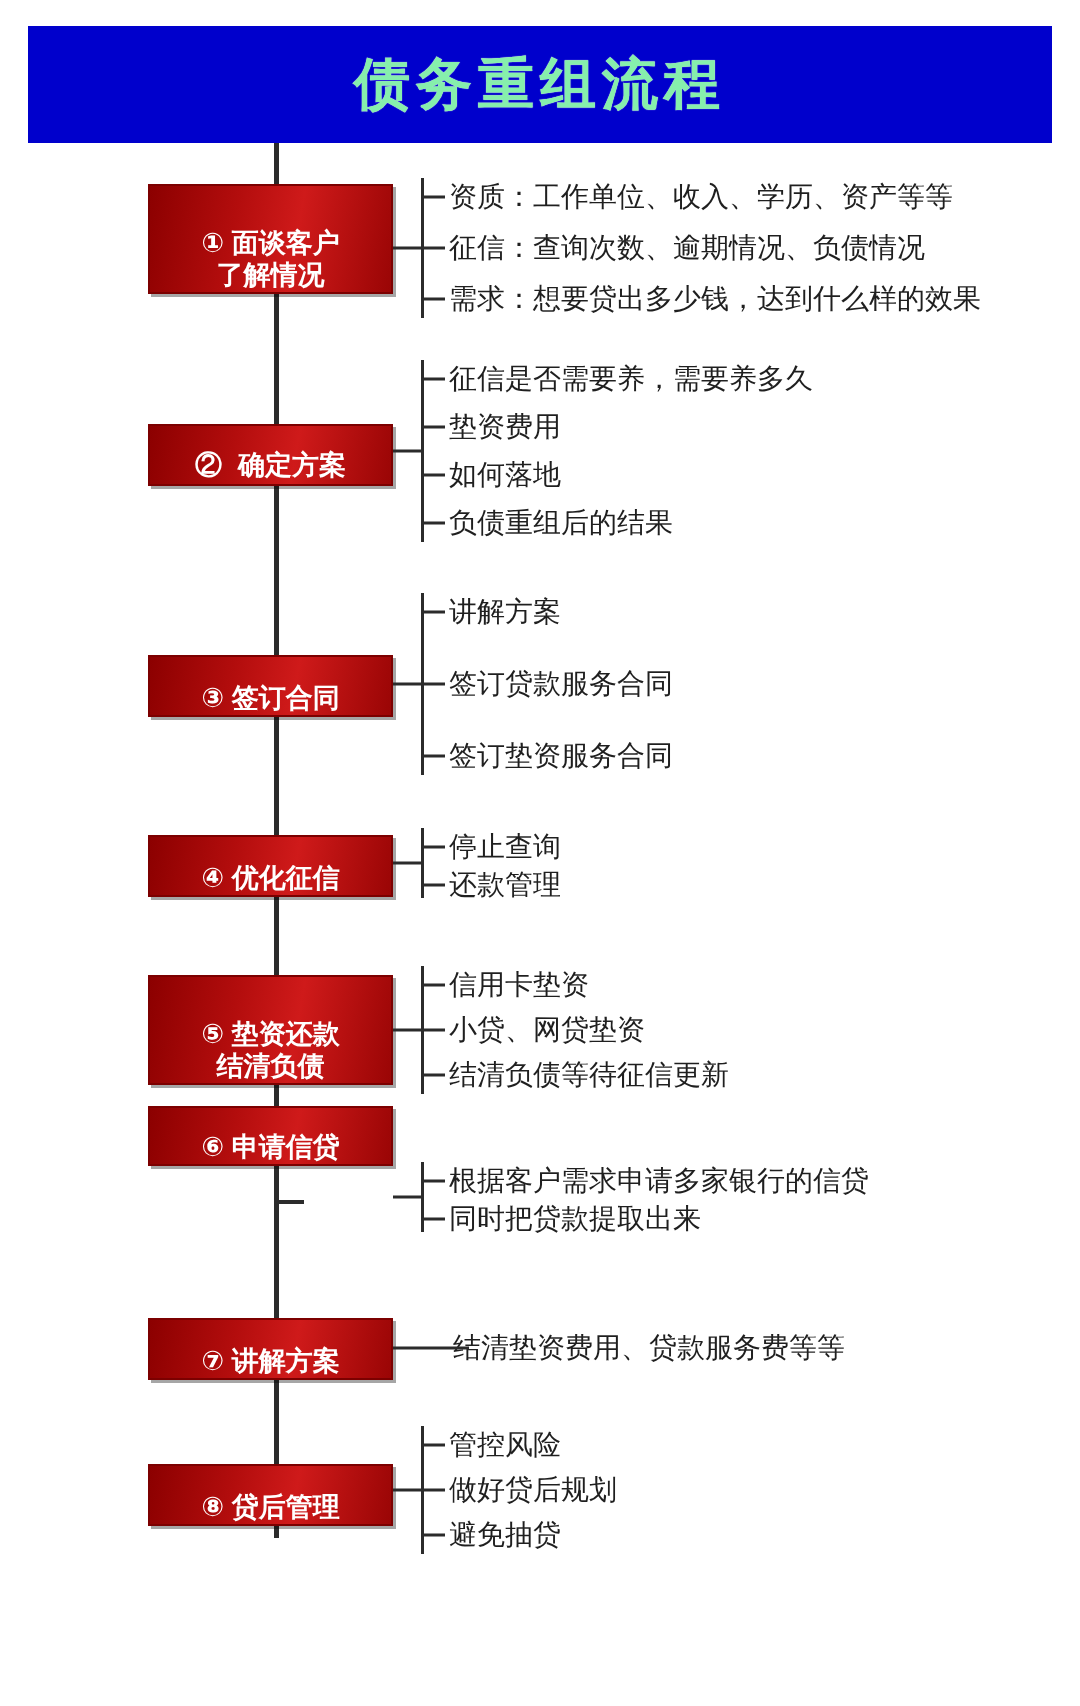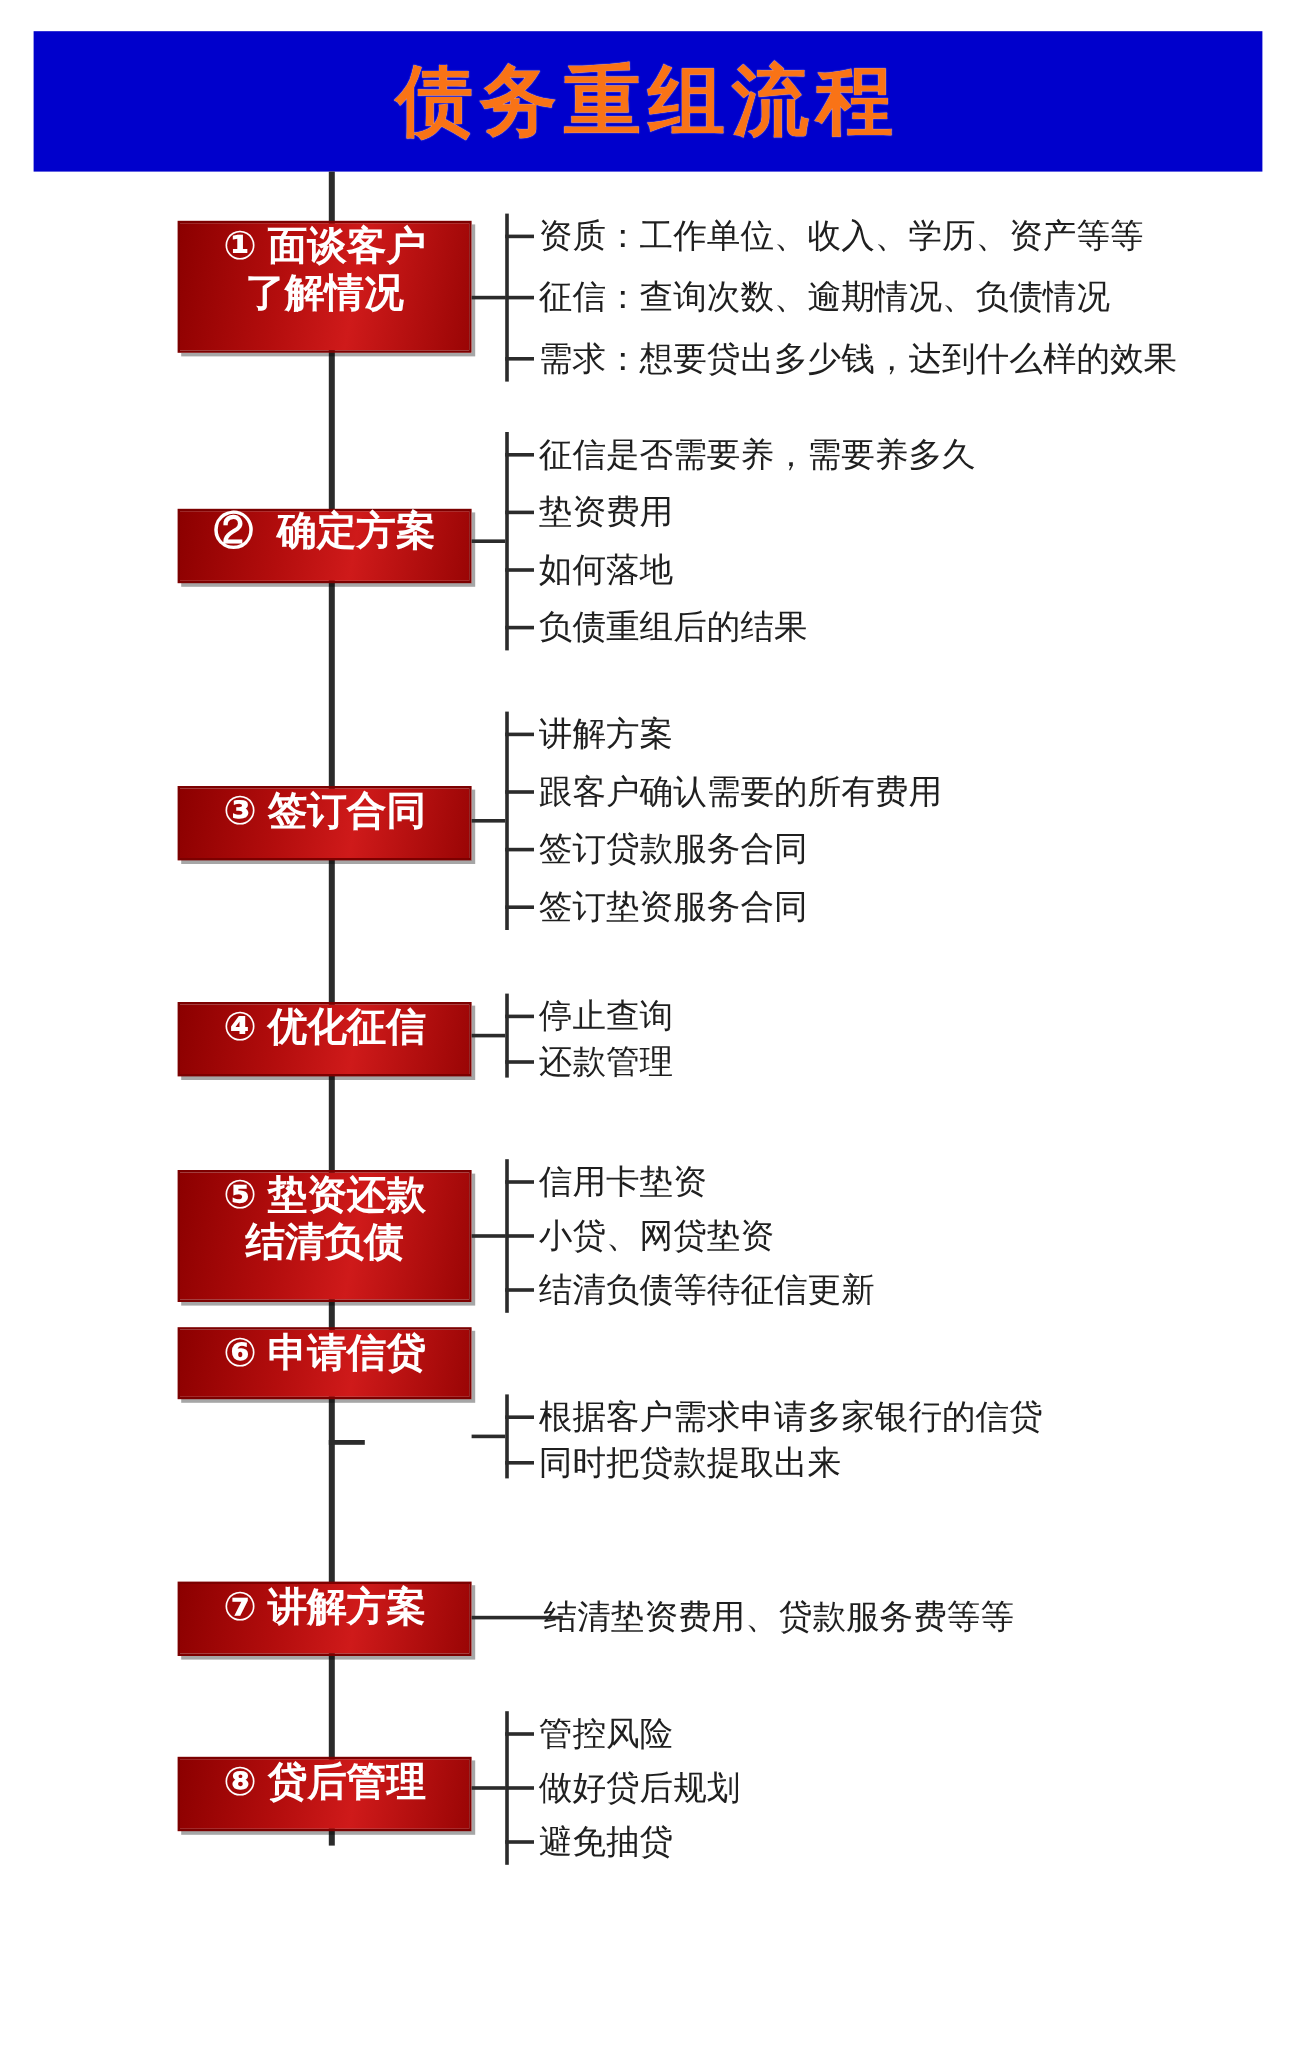--- a/index.html
+++ b/index.html
@@ -21,22 +21,22 @@
     left: 28px;
     top: 26px;
     width: 1024px;
     height: 117px;
     background: #0000cc;
     display: flex;
     align-items: center;
     justify-content: center;
   }
   .title-banner .title-text {
-    color: #f97316;
-    font-size: 64px;
+    color: #86efac;
+    font-size: 56px;
     font-weight: bold;
     letter-spacing: 6px;
     text-shadow: 0 0 1px #ffffff;
   }
 
   
   .spine {
     position: absolute;
     left: 274px;
     top: 143px;
@@ -45,25 +45,25 @@
     background: #2b2b2b;
   }
 
   
   .step-box {
     position: absolute;
     background: linear-gradient(100deg, #8c0000 0%, #b30d0d 35%, #cf1a1a 60%, #9a0505 100%);
     border: 2px solid #7c0000;
     box-shadow: 3px 3px 0 rgba(0,0,0,0.35);
     display: flex;
-    align-items: flex-start;
+    align-items: flex-end;
     justify-content: center;
     color: #ffffff;
     font-weight: bold;
-    font-size: 33px;
+    font-size: 27px;
     line-height: 1.18;
     text-align: center;
     box-sizing: border-box;
   }
   .step-box .label {
     white-space: pre-line;
     padding: 0 10px;
   }
 
   
@@ -165,21 +165,20 @@
 
 <div class="stub" style="left:274px; top:685px; width:30px;"></div>
 <div class="step-box" style="left:148px; top:655px; width:245px; height:62px;">
   <span class="label">③ 签订合同</span>
 </div>
 <div class="bracket" style="left:393px; top:593px; width:620px; height:182px;">
   <div class="lead"></div>
   <div class="vbar"></div>
   <div class="items">
     <div class="item">讲解方案</div>
-    <div class="item">跟客户确认需要的所有费用</div>
     <div class="item">签订贷款服务合同</div>
     <div class="item">签订垫资服务合同</div>
   </div>
 </div>
 
 <div class="stub" style="left:274px; top:864px; width:30px;"></div>
 <div class="step-box" style="left:148px; top:835px; width:245px; height:62px;">
   <span class="label">④ 优化征信</span>
 </div>
 <div class="bracket" style="left:393px; top:828px; width:620px; height:70px;">

